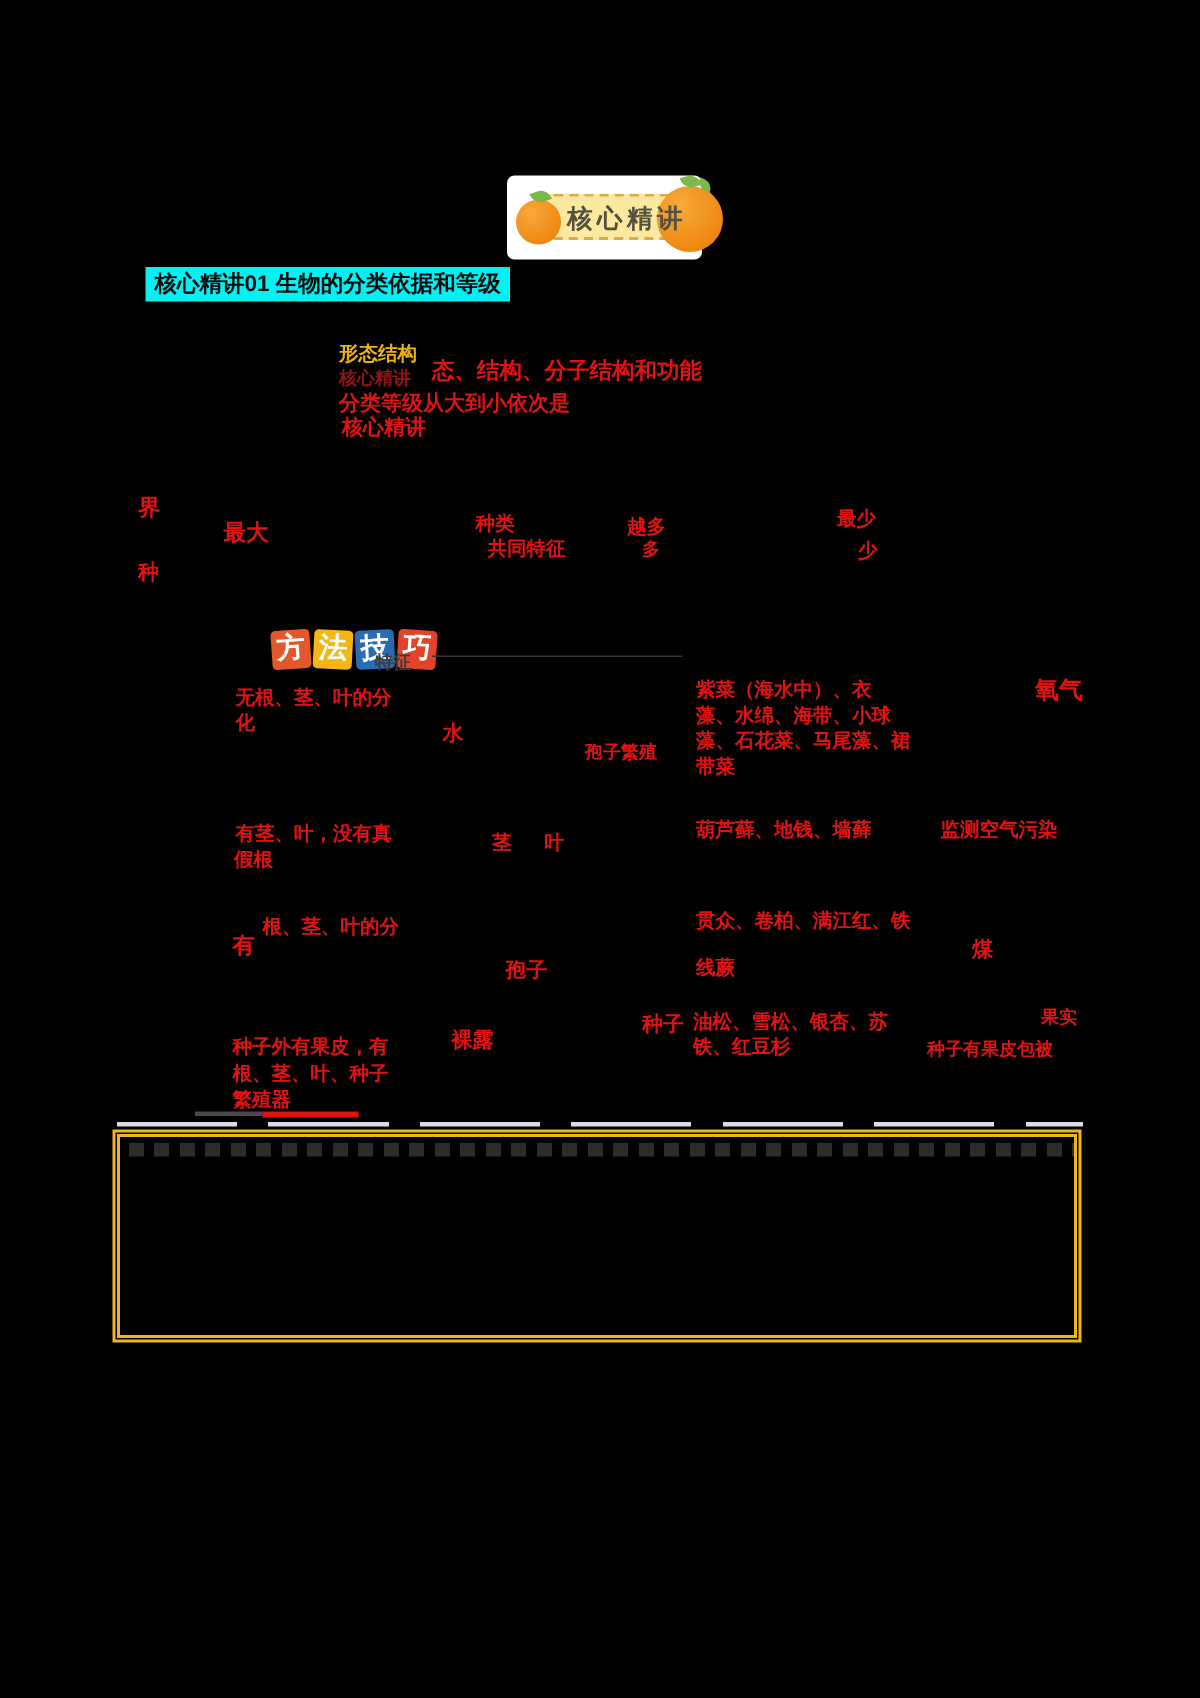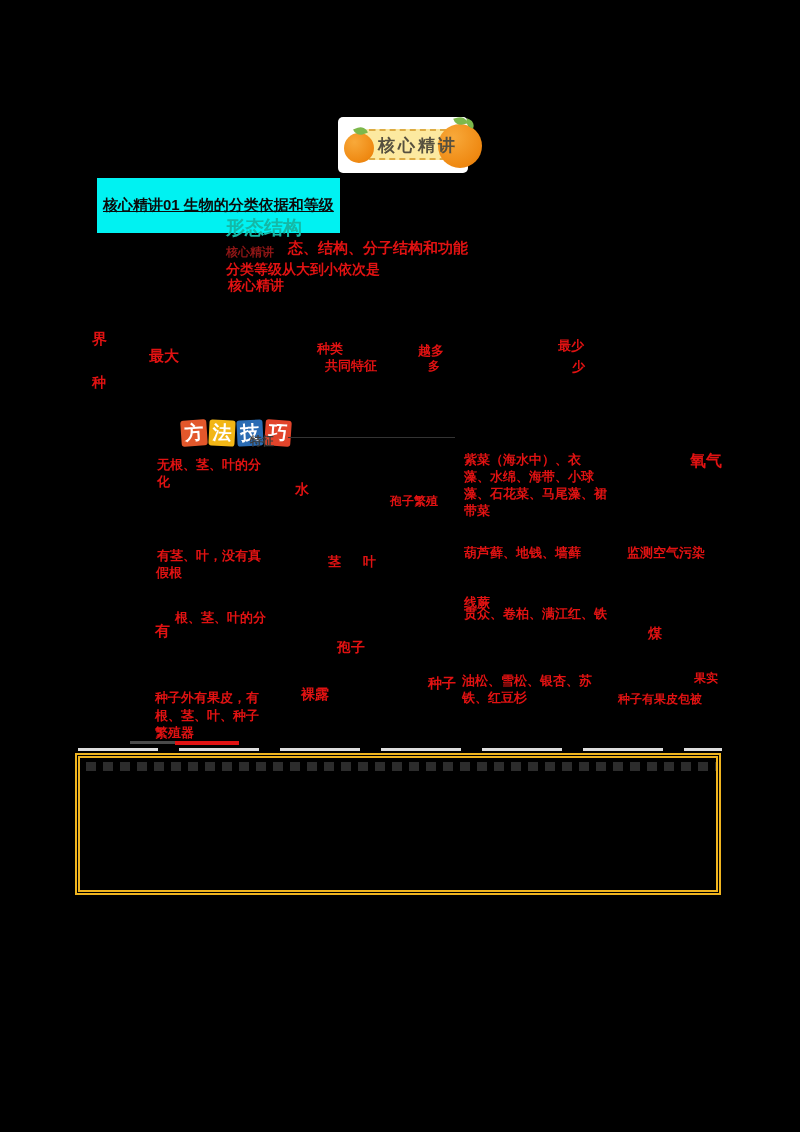--- a/index.html
+++ b/index.html
@@ -11,22 +11,22 @@
   .badge-pill{position:absolute;left:16px;top:12px;width:122px;height:31px;
               background:var(--pill,#fce9a0);border:2px dashed #ddab45;border-radius:17px;box-sizing:border-box;}
   .orange{position:absolute;border-radius:50%;
           background:radial-gradient(circle at 35% 30%,#f8a93a,#ef8912 70%,#e07608);}
   .orange .leaf{position:absolute;width:13px;height:8px;background:#7cb84c;
                 border-radius:0 9px 0 9px;}
   .badge-label{position:absolute;left:40px;top:17px;font-size:17px;font-weight:700;
                color:#56503f;letter-spacing:3px;white-space:nowrap;}
   
   .title-chip{position:absolute;background:var(--highlight,#00f2f2);color:#0b0b0b;
-              font-weight:700;font-size:15px;padding:18px 6px;white-space:nowrap;
-              font-family:"Liberation Sans",sans-serif;text-decoration:underline;}
+              font-weight:700;font-size:15px;padding:2px 6px;white-space:nowrap;
+              font-family:"Liberation Sans",sans-serif;}
   
   .note{position:absolute;color:var(--red,#e11212);font-weight:700;line-height:1.15;
         white-space:nowrap;font-family:"Liberation Serif",serif;}
   
   #method-badge{position:absolute;left:181px;top:420px;display:flex;gap:2px;}
   #method-badge .tile{width:26px;height:26px;line-height:26px;text-align:center;
         color:#fff;font-size:19px;font-weight:700;border-radius:3px;
         box-shadow:0 1px 2px rgba(0,0,0,.45);font-family:"Liberation Sans",sans-serif;}
   
   .faint-text{position:absolute;color:#3c3c3c;font-size:12px;font-weight:700;white-space:nowrap;}
@@ -62,21 +62,21 @@
       <span class="tile" style="background: rgb(226, 87, 43); transform: rotate(-4deg);">方</span>
       <span class="tile" style="background: rgb(242, 182, 22); transform: rotate(3deg);">法</span>
       <span class="tile" style="background: rgb(42, 108, 180); transform: rotate(-3deg);">技</span>
       <span class="tile" style="background: rgb(226, 68, 43); transform: rotate(4deg);">巧</span>
     </div>
 
   <div class="faint-text" style="left:250px;top:433px;">特征</div>
   <div class="faint-line" style="left:288px;top:437px;width:167px;"></div>
 
   <div id="annotation-layer">
-      <div class="note" style="left: 226px; top: 217px; font-size: 19px; color: #14b8a6;">形态结构</div>
+      <div class="note" style="left: 226px; top: 229px; font-size: 13px; color: #eab308;">形态结构</div>
       <div class="note" style="left: 226px; top: 246px; font-size: 12px; color: rgb(143, 22, 22);">核心精讲</div>
       <div class="note" style="left: 288px; top: 240px; font-size: 15px;">态、结构、分子结构和功能</div>
       <div class="note" style="left: 226px; top: 262px; font-size: 14px;">分类等级从大到小依次是</div>
       <div class="note" style="left: 228px; top: 278px; font-size: 14px;">核心精讲</div>
       <div class="note" style="left: 92px; top: 331px; font-size: 15px;">界</div>
       <div class="note" style="left: 92px; top: 375px; font-size: 14px;">种</div>
       <div class="note" style="left: 149px; top: 348px; font-size: 15px;">最大</div>
       <div class="note" style="left: 317px; top: 342px; font-size: 13px;">种类</div>
       <div class="note" style="left: 325px; top: 359px; font-size: 13px;">共同特征</div>
       <div class="note" style="left: 418px; top: 344px; font-size: 13px;">越多</div>
@@ -95,21 +95,21 @@
       <div class="note" style="left: 157px; top: 549px; font-size: 13px;">有茎、叶，没有真</div>
       <div class="note" style="left: 156px; top: 566px; font-size: 13px;">假根</div>
       <div class="note" style="left: 328px; top: 555px; font-size: 13px;">茎</div>
       <div class="note" style="left: 363px; top: 555px; font-size: 13px;">叶</div>
       <div class="note" style="left: 464px; top: 546px; font-size: 13px;">葫芦藓、地钱、墙藓</div>
       <div class="note" style="left: 627px; top: 546px; font-size: 13px;">监测空气污染</div>
       <div class="note" style="left: 155px; top: 623px; font-size: 15px;">有</div>
       <div class="note" style="left: 175px; top: 611px; font-size: 13px;">根、茎、叶的分</div>
       <div class="note" style="left: 337px; top: 640px; font-size: 14px;">孢子</div>
       <div class="note" style="left: 464px; top: 607px; font-size: 13px;">贯众、卷柏、满江红、铁</div>
-      <div class="note" style="left: 464px; top: 596px; font-size: 13px;">线蕨</div>
+      <div class="note" style="left: 464px; top: 638px; font-size: 13px;">线蕨</div>
       <div class="note" style="left: 648px; top: 626px; font-size: 14px;">煤</div>
       <div class="note" style="left: 155px; top: 691px; font-size: 13px;">种子外有果皮，有</div>
       <div class="note" style="left: 155px; top: 709px; font-size: 13px;">根、茎、叶、种子</div>
       <div class="note" style="left: 155px; top: 726px; font-size: 13px;">繁殖器</div>
       <div class="note" style="left: 301px; top: 687px; font-size: 14px;">裸露</div>
       <div class="note" style="left: 428px; top: 676px; font-size: 14px;">种子</div>
       <div class="note" style="left: 462px; top: 674px; font-size: 13px;">油松、雪松、银杏、苏</div>
       <div class="note" style="left: 462px; top: 691px; font-size: 13px;">铁、红豆杉</div>
       <div class="note" style="left: 694px; top: 672px; font-size: 12px;">果实</div>
       <div class="note" style="left: 618px; top: 693px; font-size: 12px;">种子有果皮包被</div>

